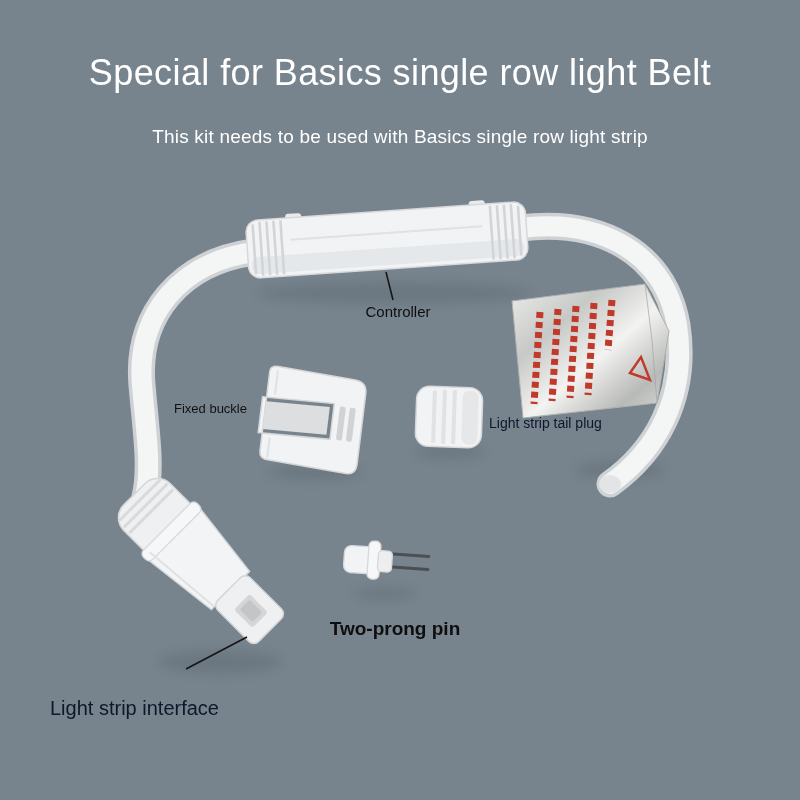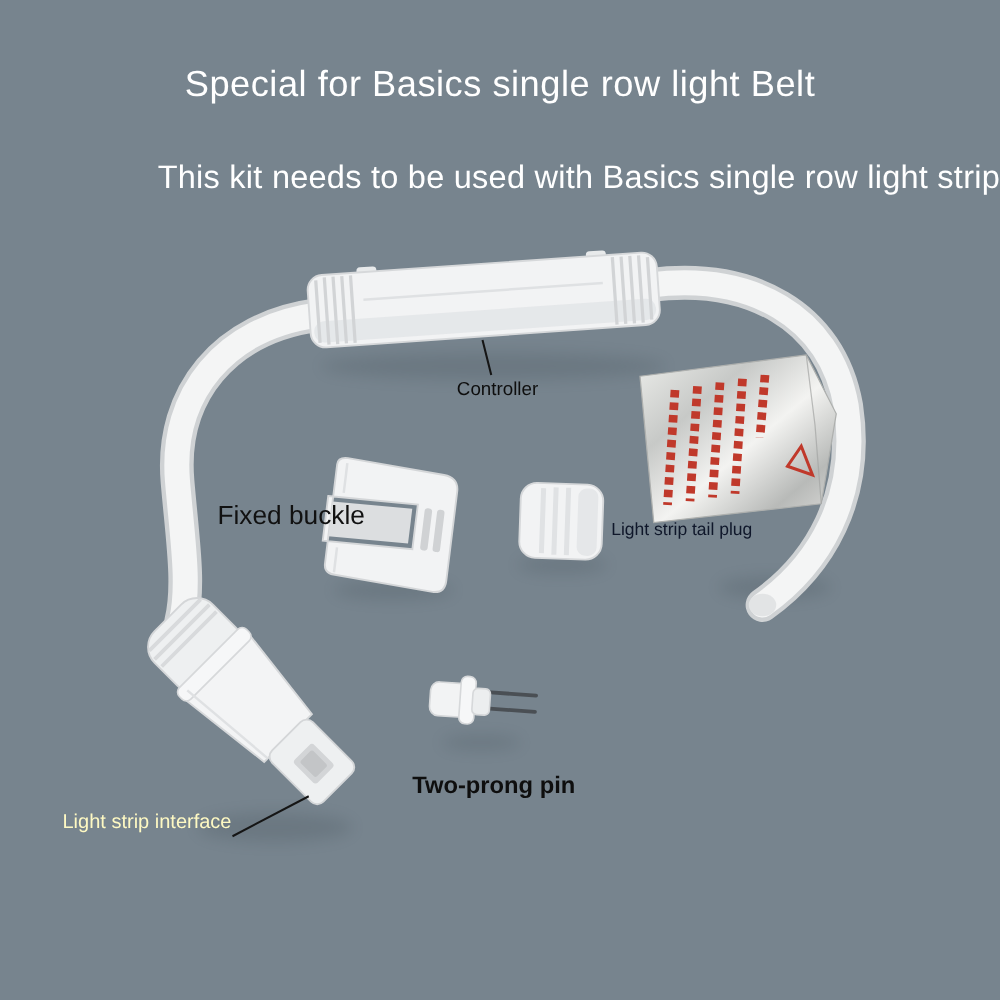--- a/index.html
+++ b/index.html
@@ -6,42 +6,42 @@
   body{
     width:800px;height:800px;position:relative;overflow:hidden;
     background:#77848E;
     font-family:"Liberation Sans", sans-serif;
   }
   .stage{position:absolute;left:0;top:0;width:800px;height:800px;}
   svg{position:absolute;left:0;top:0;}
   .lbl{position:absolute;white-space:nowrap;}
   .title{
     left:0;right:0;top:52px;text-align:center;
-    color:#ffffff;font-size:29px;font-weight:500;letter-spacing:.4px;
+    color:#ffffff;font-size:36px;font-weight:500;letter-spacing:.4px;
   }
   .subtitle{
-    left:0;right:0;top:126px;text-align:right;
-    color:#ffffff;font-size:26px;font-weight:400;letter-spacing:.2px;
+    left:0;right:0;top:126px;text-align:center;
+    color:#ffffff;font-size:19px;font-weight:400;letter-spacing:.2px;
   }
   .controller-label{
     left:398px;top:303px;transform:translateX(-50%);
     color:#0e0e0e;font-size:15px;font-weight:500;
   }
   .fixed-buckle-label{
-    left:174px;top:401px;color:#111;font-size:21px;font-weight:500;
+    left:174px;top:401px;color:#111;font-size:13px;font-weight:500;
   }
   .tail-plug-label{
     left:489px;top:415px;color:#0f172a;font-size:14px;font-weight:500;
   }
   .two-prong-label{
     left:395px;top:618px;transform:translateX(-50%);
     color:#0e0e0e;font-size:19px;font-weight:600;
   }
   .interface-label{
-    left:50px;top:649px;color:#fef9c3;font-size:16px;font-weight:500;
+    left:50px;top:697px;color:#0f172a;font-size:20px;font-weight:500;
   }
 </style>
 </head>
 <body>
 
 <div class="stage">
 
   <svg width="800" height="800" viewBox="0 0 800 800">
     <defs>
       <linearGradient id="foil" x1="0" y1="0" x2="1" y2="1">

